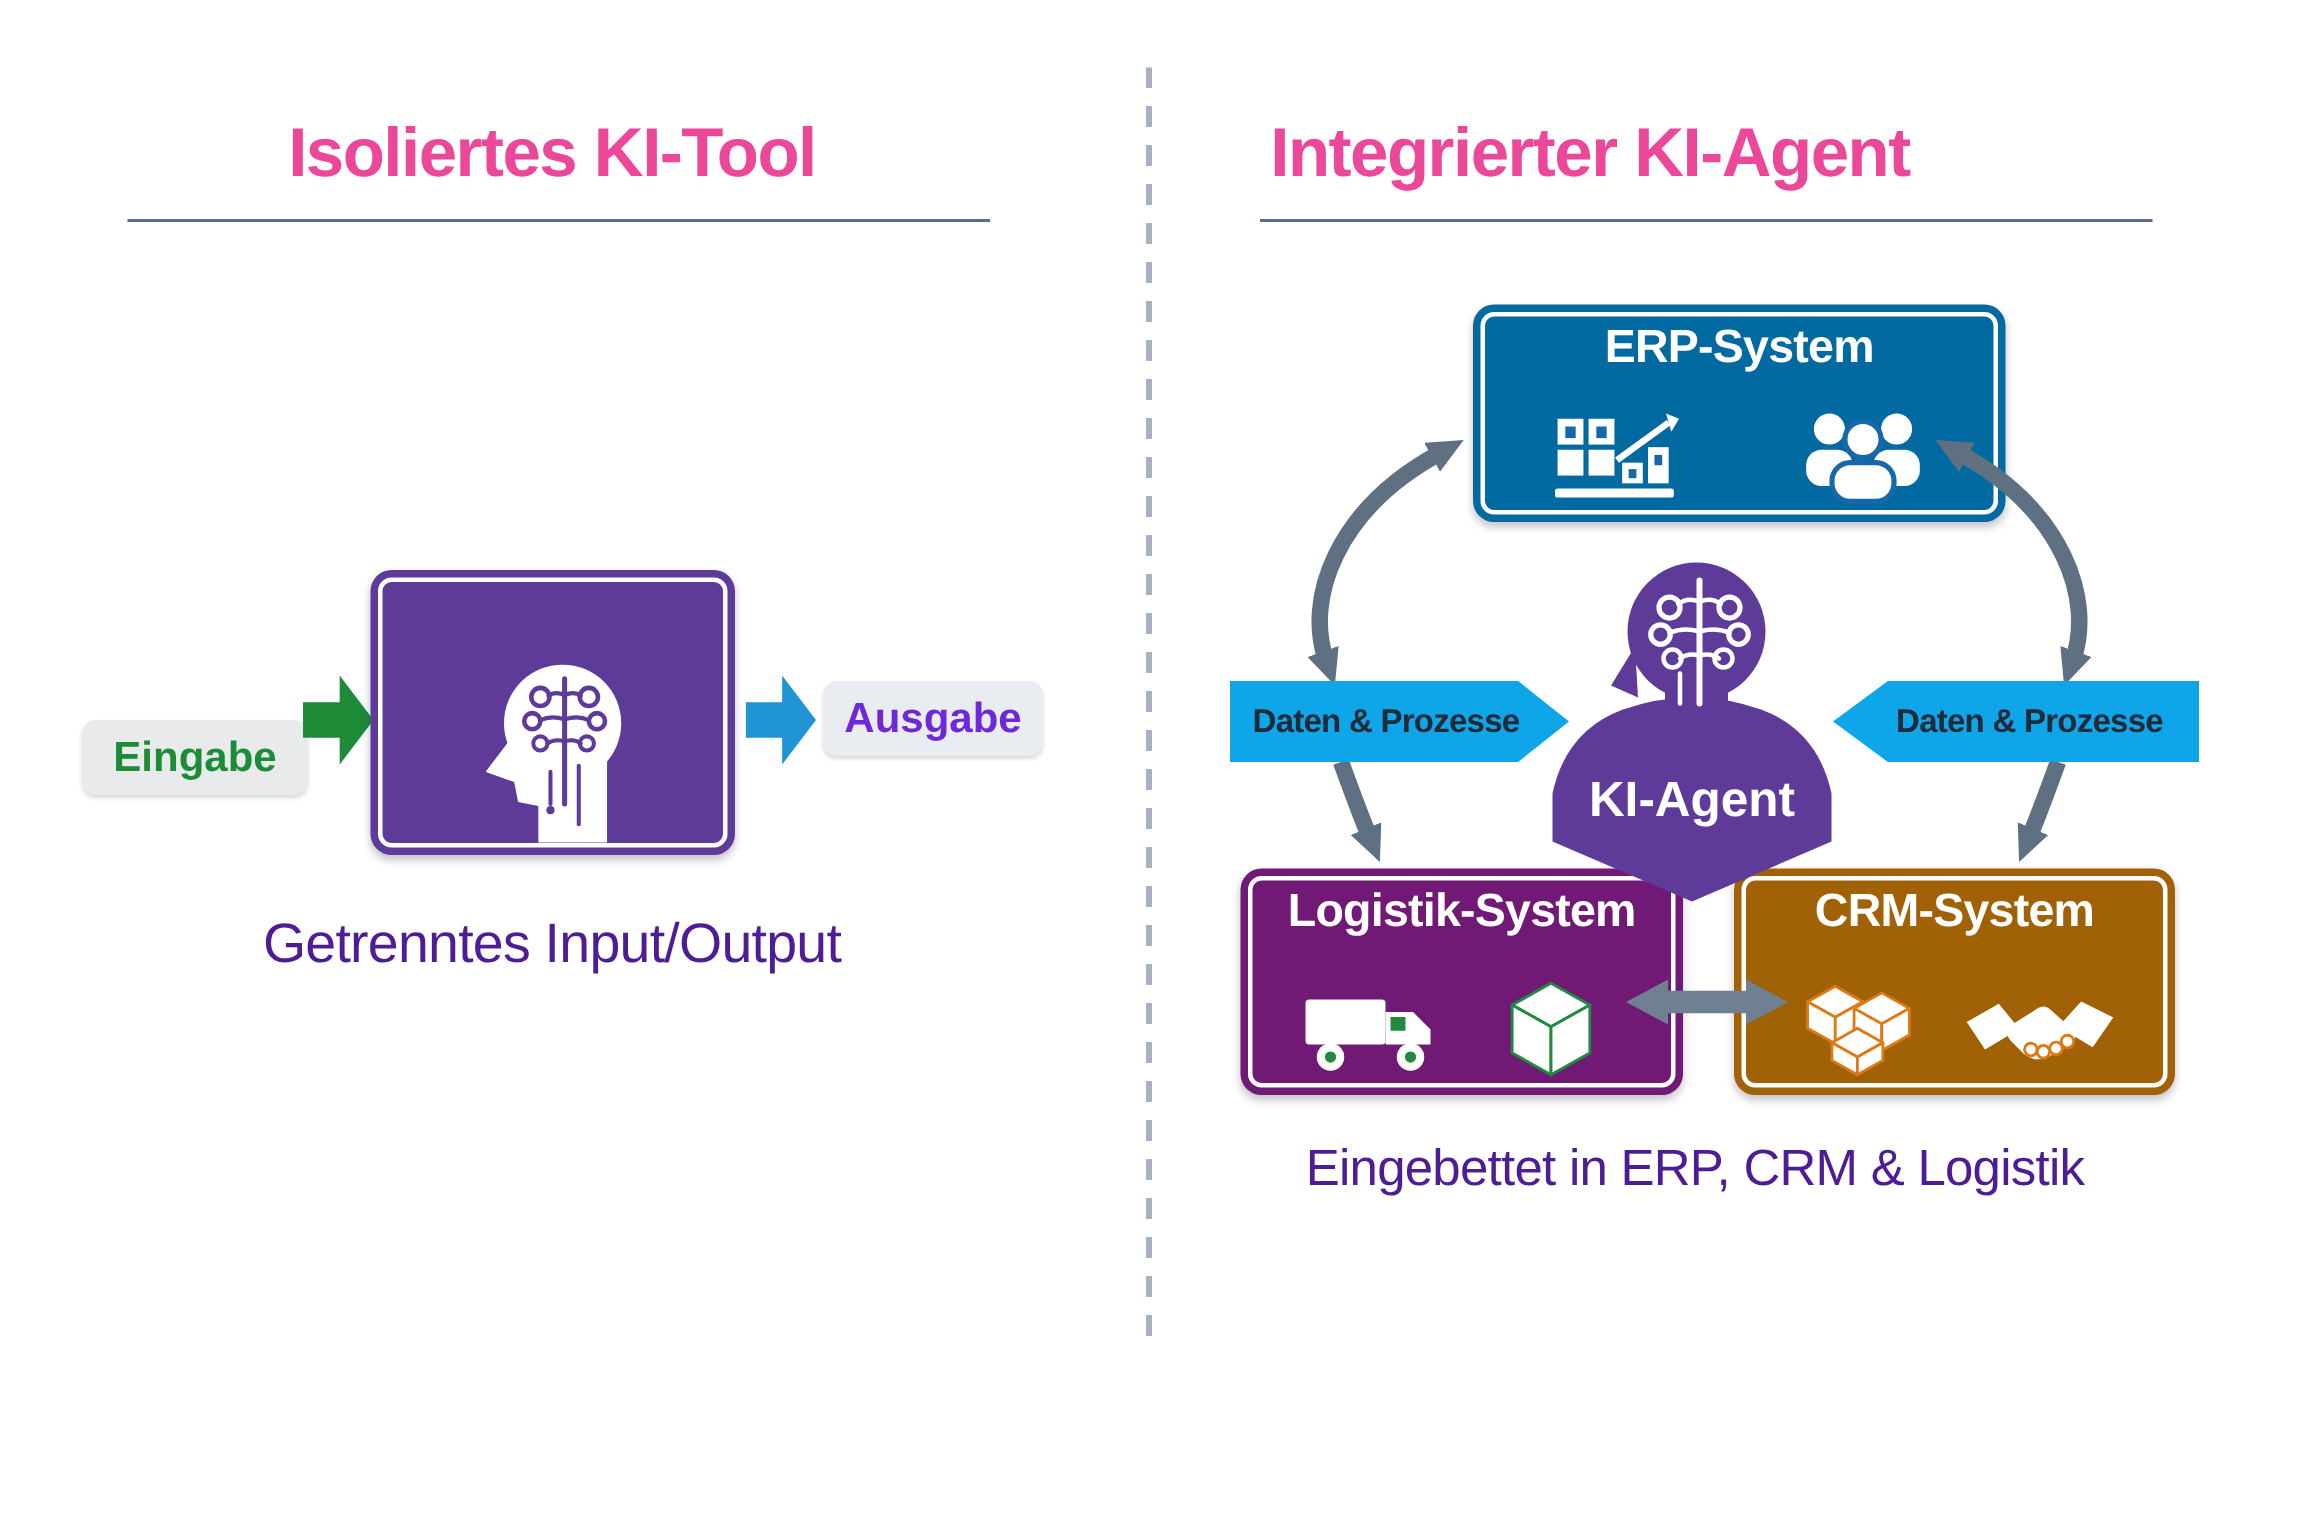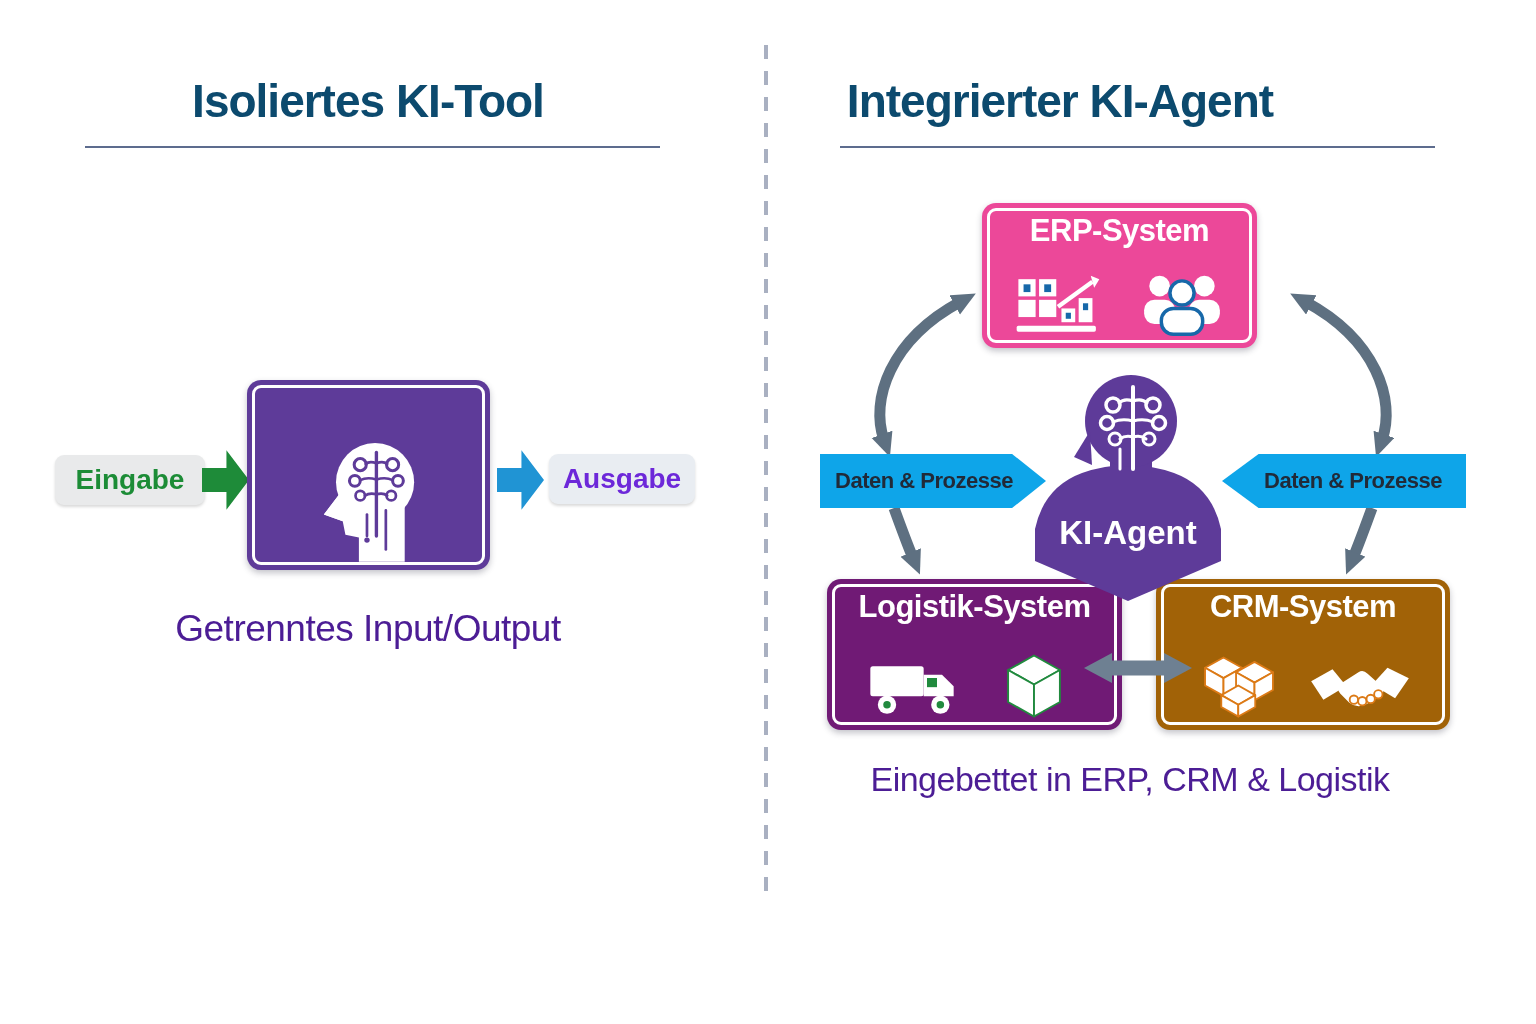--- a/index.html
+++ b/index.html
@@ -4,21 +4,21 @@
 <style>
   html,body{margin:0;padding:0;}
   body{
     width:1536px;height:1024px;position:relative;overflow:hidden;
     background:#ffffff;font-family:"Liberation Sans",sans-serif;
   }
   .abs{position:absolute;}
   
   .panel-title{
     position:absolute;top:74px;text-align:center;
-    font-size:46px;font-weight:700;color:#0c4a6e;letter-spacing:-1px;
+    font-size:46px;font-weight:700;color:#ec4899;letter-spacing:-1px;
   }
   .title-underline{position:absolute;height:2px;background:#5d6c8e;}
   .caption{
     position:absolute;text-align:center;font-size:37px;font-weight:400;
     color:#4c1d95;letter-spacing:-0.5px;
   }
   
   .divider{
     position:absolute;left:764px;top:45px;width:4px;height:852px;
     background:repeating-linear-gradient(to bottom,#a9b0c1 0,#a9b0c1 14px,transparent 14px,transparent 26px);
@@ -65,21 +65,21 @@
   svg{display:block;}
 </style>
 </head>
 <body>
 
 <div class="abs" style="left:0;top:0;width:766px;height:1024px;">
 
   <div class="panel-title" style="left:0;width:736px;">Isoliertes KI-Tool</div>
   <div class="title-underline" style="left:85px;top:146px;width:575px;"></div>
 
-  <div class="io-banner" style="left:55px;top:455px;width:150px;background:#e9eaeb;">
+  <div class="io-banner" style="left:55px;top:480px;width:150px;background:#e9eaeb;">
     <span style="color:#1c8c36;">Eingabe</span>
   </div>
   <div class="block-arrow" style="left:202px;top:447px;background:#1e8b39;"></div>
 
   <div class="sysbox" style="left:247px;top:380px;width:243px;height:190px;background:#5e3b99;">
     <svg style="position:absolute;left:50%;bottom:7px;transform:translateX(-50%);" width="104" height="128" viewBox="0 0 150 190">
       <g fill="#ffffff">
         <circle cx="84" cy="70" r="58"></circle>
         <polygon points="34,84 8,118 36,128"></polygon>
         <polygon points="34,84 8,118 36,128 40,148 60,152 60,188 128,188 128,96"></polygon>
@@ -129,21 +129,21 @@
       <path d="M0,0 L28,15 L0,30 Z" fill="#6e8092"></path>
     </marker>
   </defs>
   <path d="M960,302 C890,340 870,400 884,440" fill="none" stroke="#5e7081" stroke-width="11" marker-start="url(#ah)" marker-end="url(#ah)"></path>
   <path d="M894,508 C902,530 908,546 913,558" fill="none" stroke="#5e7081" stroke-width="11" marker-end="url(#ah)"></path>
   <path d="M1306,302 C1376,340 1396,400 1382,440" fill="none" stroke="#5e7081" stroke-width="11" marker-start="url(#ah)" marker-end="url(#ah)"></path>
   <path d="M1372,508 C1364,530 1358,546 1353,558" fill="none" stroke="#5e7081" stroke-width="11" marker-end="url(#ah)"></path>
   <path d="M1108,668 L1168,668" fill="none" stroke="#6e8092" stroke-width="15" marker-start="url(#ah2)" marker-end="url(#ah2)"></path>
 </svg>
 
-<div class="sysbox" style="left:982px;top:203px;width:275px;height:145px;background:#ec4899;">
+<div class="sysbox" style="left:982px;top:203px;width:355px;height:145px;background:#0369a1;">
   <div class="box-title">ERP-System</div>
   <div class="box-icons">
     <svg width="86" height="62" viewBox="0 0 96 72">
       <g fill="#ffffff">
         <rect x="2" y="6" width="20" height="20"></rect>
         <rect x="26" y="6" width="20" height="20"></rect>
         <rect x="2" y="30" width="20" height="20"></rect>
         <rect x="26" y="30" width="20" height="20"></rect>
         <rect x="52" y="40" width="16" height="16"></rect>
         <rect x="72" y="28" width="16" height="28"></rect>

